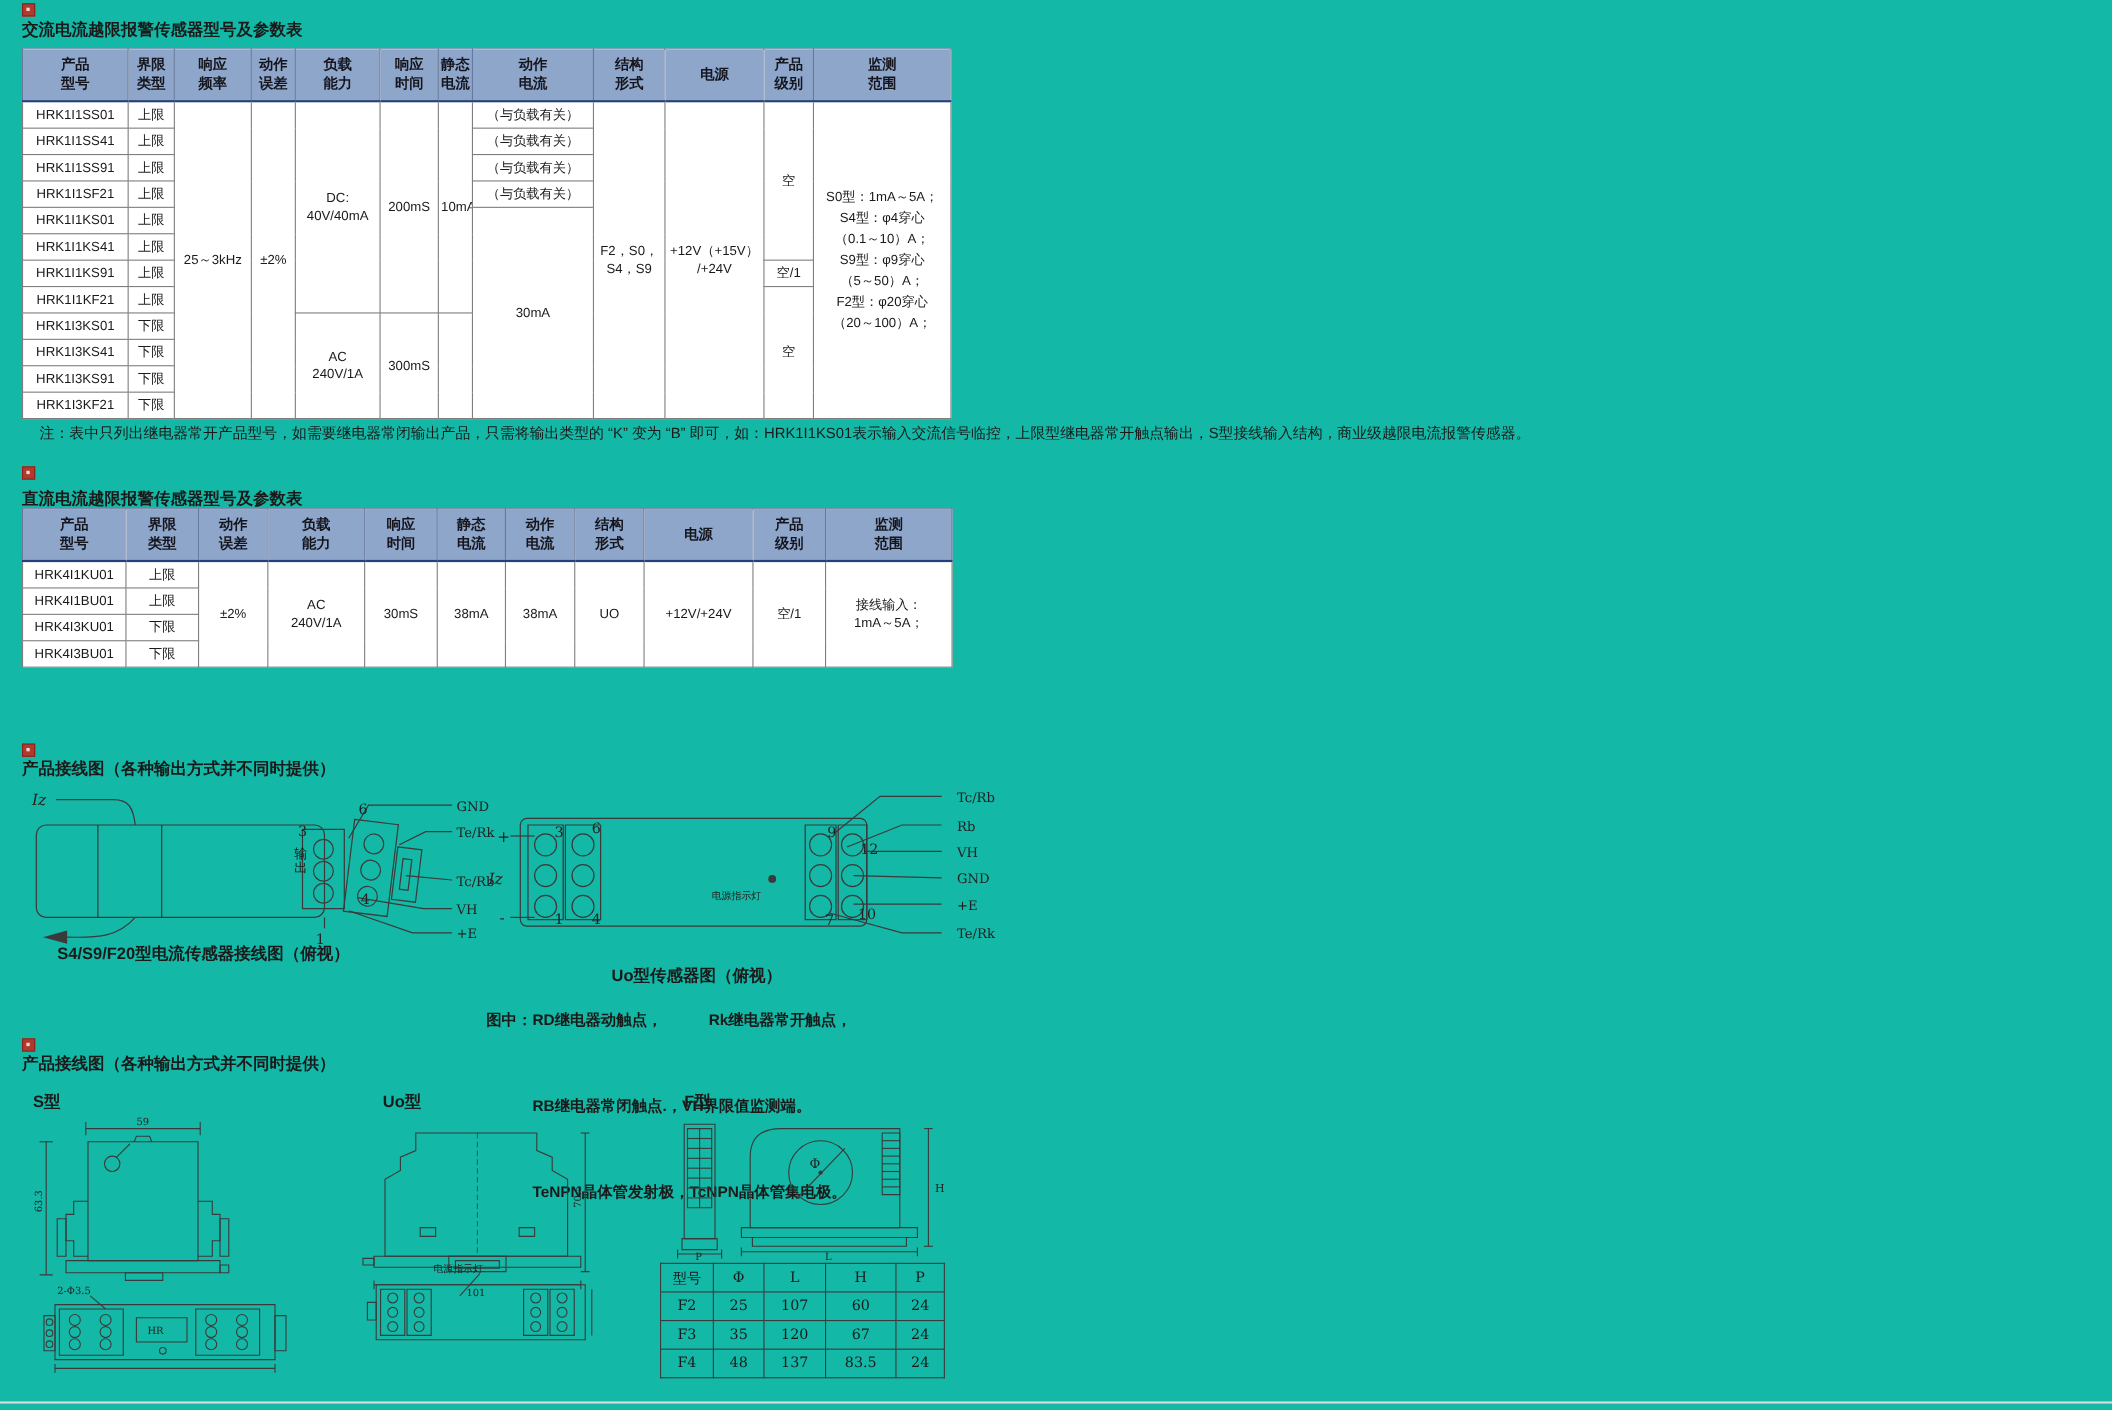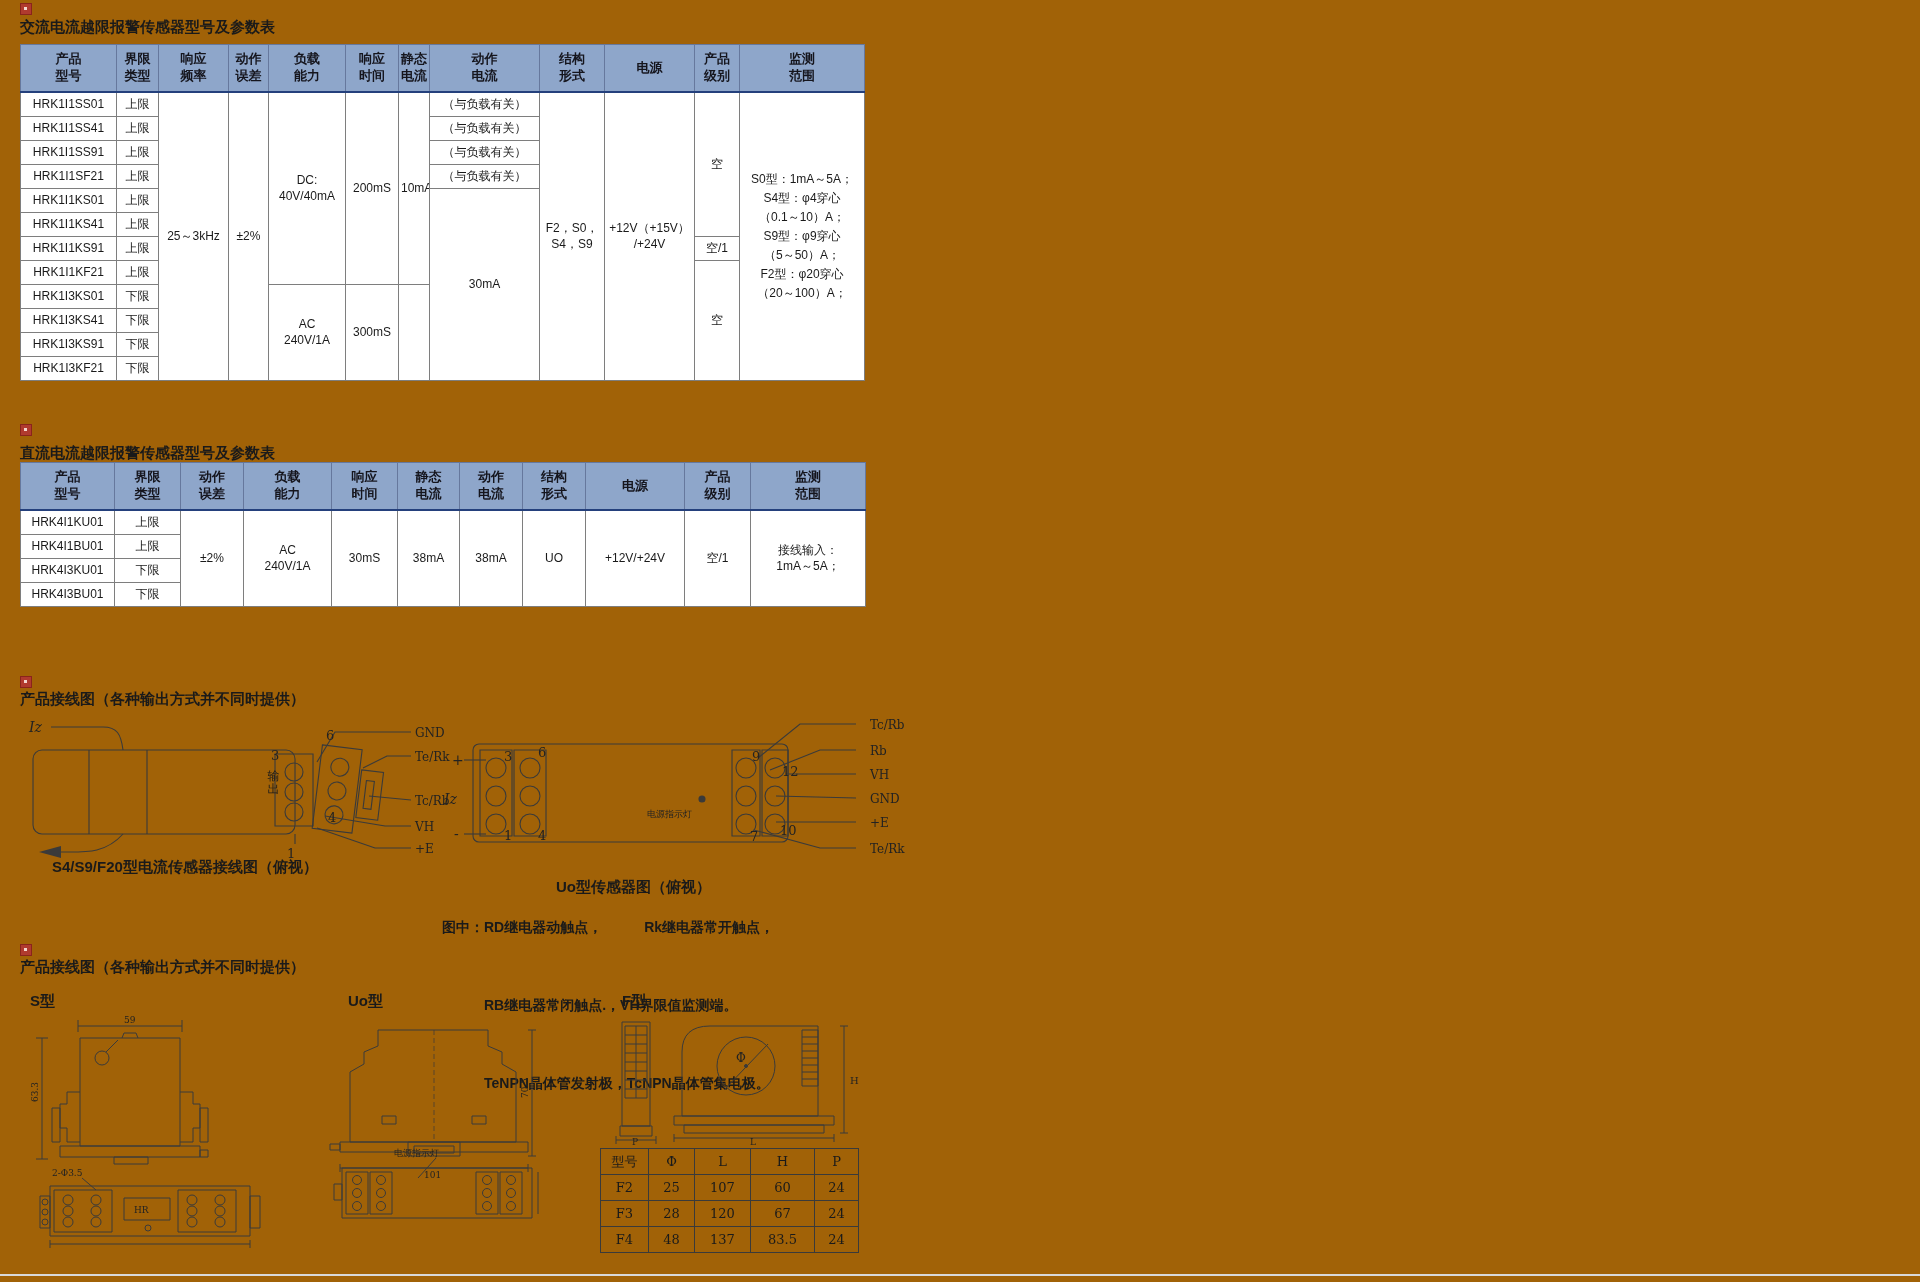--- a/index.html
+++ b/index.html
@@ -1,16 +1,16 @@
 <!DOCTYPE html>
 <html><head>
 <meta charset="utf-8">
 <style>
   html,body{margin:0;padding:0;background:#fff;}
-  .page{position:relative;width:1920px;height:1282px;background:#a16207;overflow:hidden;
+  .page{position:relative;width:1920px;height:1282px;background:#14b8a6;overflow:hidden;
         font-family:"Liberation Sans","DejaVu Sans",sans-serif;color:#1a1a1a;}
   .abs{position:absolute;}
   .icon-broken{position:absolute;width:10px;height:10px;background:#b03a2e;border:1px solid #8a241b;}
   .icon-broken:after{content:"";position:absolute;left:3px;top:3px;width:3px;height:3px;background:#f3d7d0;}
   .sec-title{position:absolute;font-size:15px;font-weight:bold;white-space:nowrap;}
   .note{position:absolute;font-size:13.5px;line-height:20px;}
   .para{position:absolute;font-size:13.5px;line-height:33px;text-indent:26px;}
   table.ptab{border-collapse:collapse;table-layout:fixed;background:#fff;}
   table.ptab th,table.ptab td{border:1px solid #7e7e7e;text-align:center;vertical-align:middle;
         padding:0 2px;white-space:pre-line;font-size:12px;line-height:1.3;overflow:hidden;}
@@ -153,20 +153,21 @@
         <td>HRK1I3KS91</td>
         <td>下限</td>
       </tr>
       <tr>
         <td>HRK1I3KF21</td>
         <td>下限</td>
       </tr>
     </tbody>
   </table>
 
+  <div class="note" style="left:20px;top:384px;width:1880px;padding-left:16px;">注：表中只列出继电器常开产品型号，如需要继电器常闭输出产品，只需将输出类型的 “K” 变为 “B” 即可，如：HRK1I1KS01表示输入交流信号临控，上限型继电器常开触点输出，S型接线输入结构，商业级越限电流报警传感器。</div>
 
   <span class="icon-broken" style="left:20px;top:424px;"></span>
   <div class="sec-title" style="left:20px;top:444px;font-family:Liberation Mono, monospace;">直流电流越限报警传感器型号及参数表</div>
 
   <table class="ptab abs" style="left:20px;top:462px;width:845px;">
     <colgroup>
       <col style="width:94px">
         <col style="width:66px">
         <col style="width:63px">
         <col style="width:88px">
@@ -514,21 +515,21 @@
     <tbody>
       <tr>
         <td>F2</td>
         <td>25</td>
         <td>107</td>
         <td>60</td>
         <td>24</td>
       </tr>
       <tr>
         <td>F3</td>
-        <td>28</td>
+        <td>35</td>
         <td>120</td>
         <td>67</td>
         <td>24</td>
       </tr>
       <tr>
         <td>F4</td>
         <td>48</td>
         <td>137</td>
         <td>83.5</td>
         <td>24</td>

